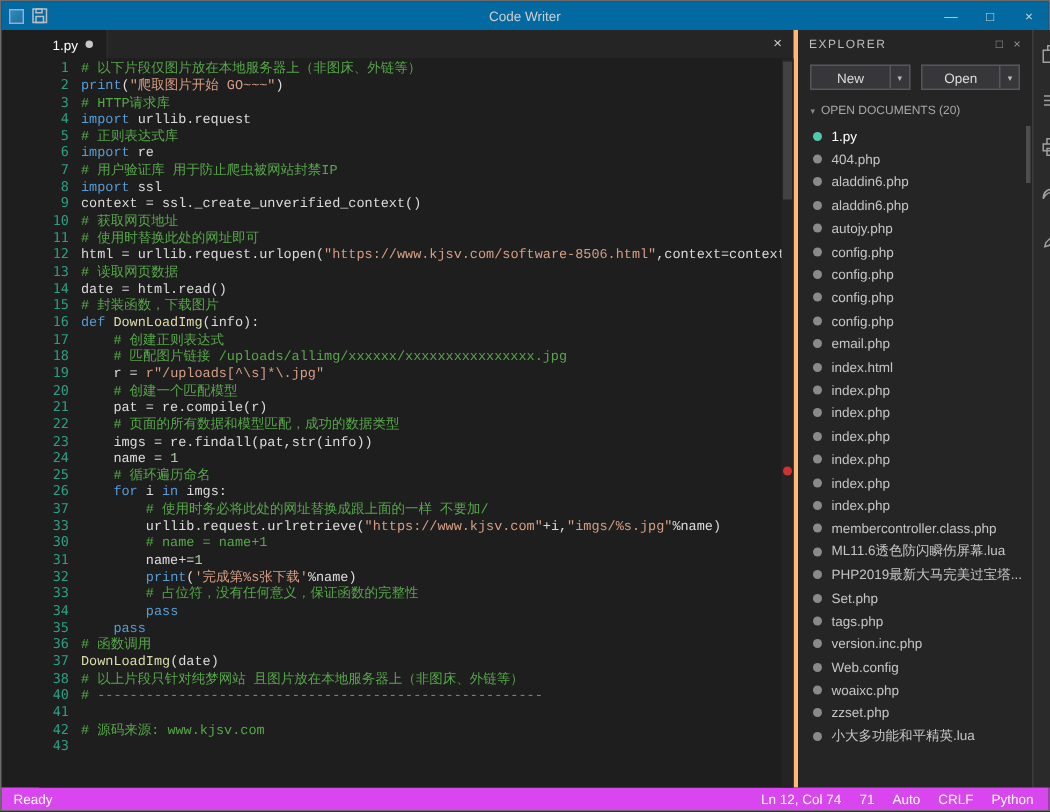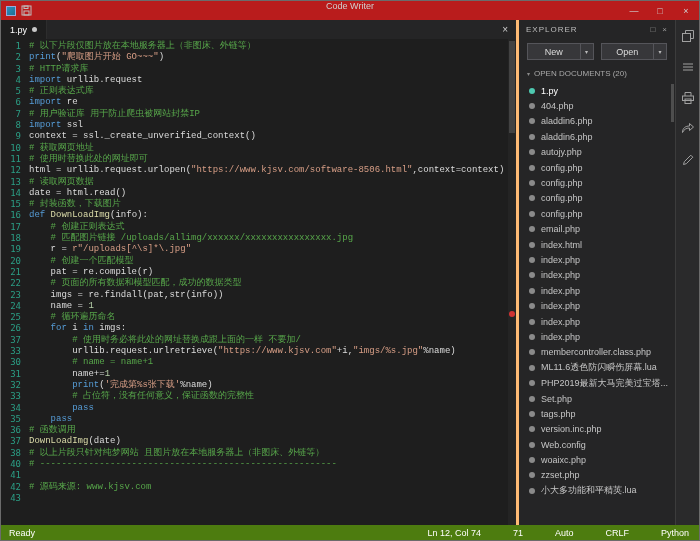--- a/index.html
+++ b/index.html
@@ -2,34 +2,34 @@
 <html><head>
 <meta charset="utf-8">
 <style>
   * { margin:0; padding:0; box-sizing:border-box; }
   html,body { width:700px; height:541px; background:#1e1e1e; overflow:hidden;
               font-family:"Liberation Sans", sans-serif; }
   .window { width:700px; height:541px; display:flex; flex-direction:column;
             border:1px solid #6b6b6b; background:#1e1e1e; }
 
   
-  .titlebar { height:19px; background:#b91c1c; display:flex; 
+  .titlebar { height:19px; background:#0369a1; display:flex; align-items:center;
               position:relative; flex-shrink:0; }
   .tb-left { display:flex; align-items:center; gap:5px; padding-left:5px; z-index:2; }
   .app-icon { width:10px; height:10px; background:linear-gradient(135deg,#2b8fbd,#1f6f94);
               border:1px solid #9ad; }
   .save-icon svg { display:block; }
   .tb-title { position:absolute; left:0; right:0; text-align:center; color:#cfcfcf;
               font-size:9px; }
   .tb-controls { margin-left:auto; display:flex; z-index:2; }
   .tb-btn { width:26px; height:19px; display:flex; align-items:center; justify-content:center;
             color:#cfcfcf; font-size:9px; cursor:default; }
 
   
-  .content { flex:1; display:flex; min-height:0; }
+  .content { flex:1; display:flex; min-height:0;margin-left:25px; }
   .editor-col { width:516px; display:flex; flex-direction:column; min-height:0; }
 
   .tabbar { height:19px; background:#252526; display:flex; align-items:stretch; flex-shrink:0; }
   .tab { background:#1e1e1e; display:flex; align-items:center; gap:5px; padding:0 9px;
          color:#ffffff; font-size:9px; border-right:1px solid #2d2d2d; }
   .tab-dot { width:5px; height:5px; border-radius:50%; background:#c8c8c8; }
   .tabbar-close { margin-left:auto; color:#cccccc; font-size:10px; display:flex;
                   align-items:center; padding:0 8px; }
 
   .code-area { flex:1; position:relative; overflow:hidden; padding-top:2px; background:#1e1e1e; }
@@ -72,24 +72,24 @@
   .file-item.active { color:#ffffff; }
   .list-scroll { position:absolute; right:1px; top:2px; width:3px; height:38px; background:#4e4e4e; }
 
   
   .iconstrip { width:24px; background:#2a2a2b; border-left:1px solid #3c3c3c;
                display:flex; flex-direction:column; align-items:center;
                padding-top:8px; gap:15px; flex-shrink:0; }
   .strip-btn { width:16px; height:16px; display:flex; align-items:center; justify-content:center; }
 
   
-  .statusbar { height:15px; background:#4d7c0f; display:flex; align-items:center;
+  .statusbar { height:15px; background:#d946ef; display:flex; align-items:center;
                color:#ffffff; font-size:9px; flex-shrink:0; }
   .status-left { padding-left:8px; }
-  .status-right { margin-left:auto; display:flex; gap:32px; padding-right:10px; }
+  .status-right { margin-left:auto; display:flex; gap:12px; padding-right:10px; }
   .status-item { white-space:nowrap; }
 </style>
 </head>
 <body>
 
 <div class="window">
 
   <div class="titlebar">
     <div class="tb-left">
       <span class="app-icon"></span>

